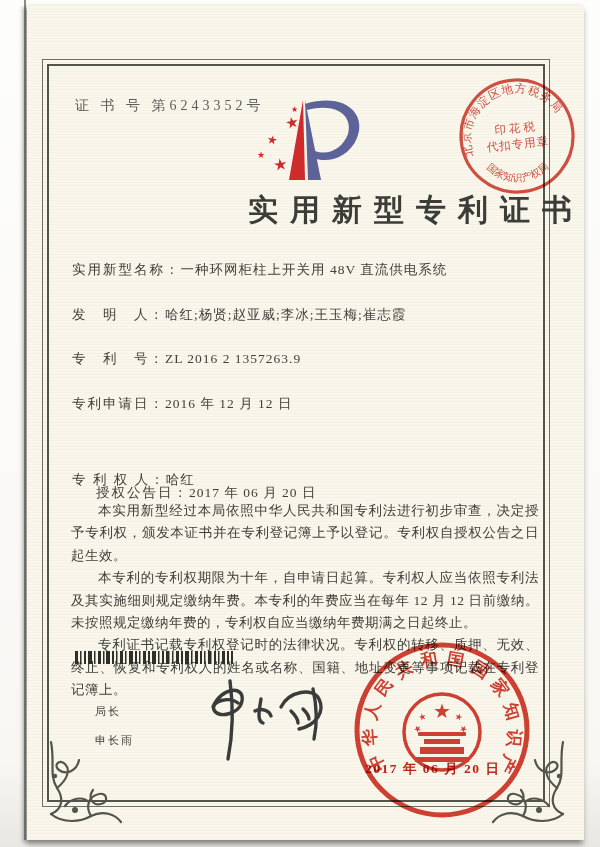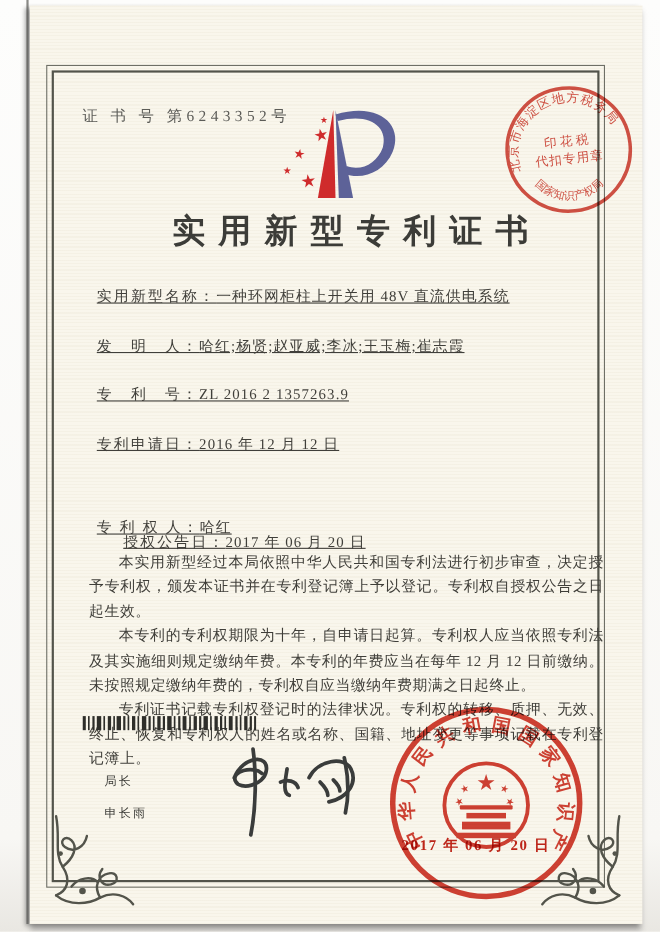--- a/index.html
+++ b/index.html
@@ -41,32 +41,32 @@
 
   .logo { position:absolute; left:218px; top:87px; width:130px; height:95px; }
 
   .tax-seal {
     position:absolute; left:430px; top:71px; width:120px; height:120px;
     transform:rotate(-6deg); mix-blend-mode:multiply; opacity:.92;
   }
 
   .title {
     position:absolute; left:0; top:185px; width:557px;
-    text-align:center; font-size:30px; font-weight:700;
+    text-align:right; font-size:30px; font-weight:700;
     letter-spacing:12px; color:#3c3c38; text-indent:12px;padding-left:26px;
   }
 
   .fields { position:absolute; left:45px; top:0; width:470px; font-size:13.5px; color:#403f3a; }
-  .field-row { position:absolute; left:16px; white-space:nowrap; letter-spacing:1px;text-decoration:underline; }
+  .field-row { position:absolute; left:0; white-space:nowrap; letter-spacing:1px; }
   .field-row .flabel { letter-spacing:2px; }
   .fr0 { top:256px; } .fr1 { top:301px; } .fr2 { top:345px; }
   .fr3 { top:390px; } .fr4 { top:434px;margin-top:32px; } .fr5 { top:479px;margin-left:24px; }
 
   .body-text {
-    position:absolute; left:54px; top:495px; width:468px;
+    position:absolute; left:44px; top:495px; width:468px;
     font-size:13.5px; line-height:22.4px; color:#3f3e39;
     text-align:justify; letter-spacing:0.5px;
   }
   .body-text p { text-indent:2em; }
 
   .barcode { position:absolute; left:48px; top:646px; width:158px; height:13px; }
 
   .sig-titles { position:absolute; left:68px; top:692px; font-size:11px; color:#3c3c38; letter-spacing:2px; line-height:29px; }
   .signature { position:absolute; left:158px; top:666px; width:150px; height:100px; }
 

